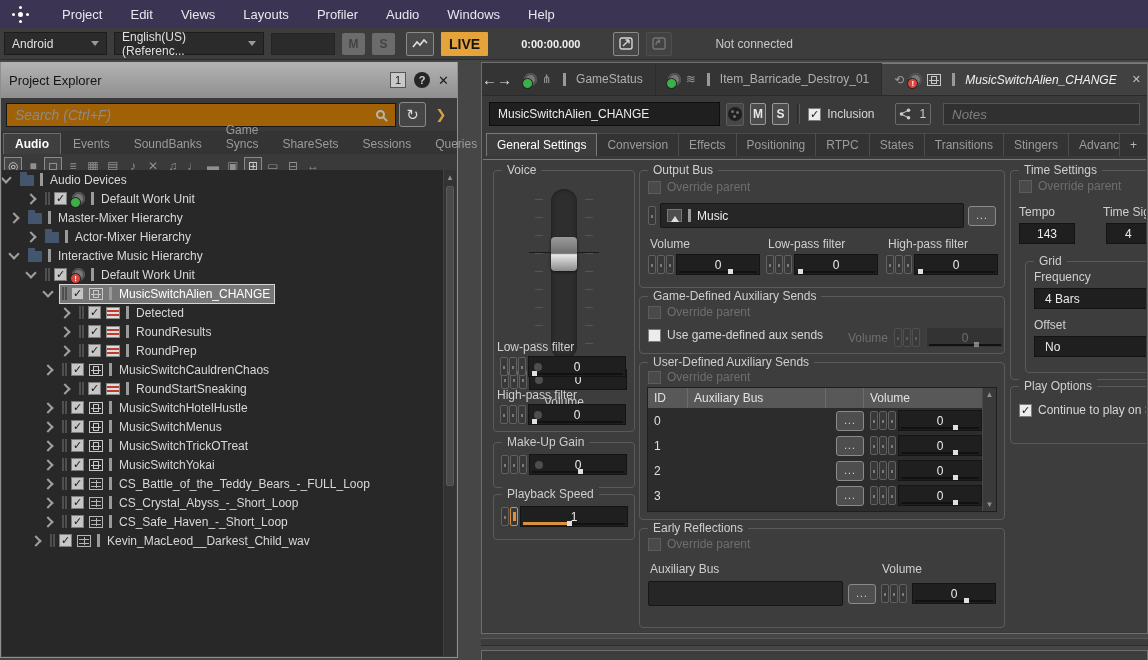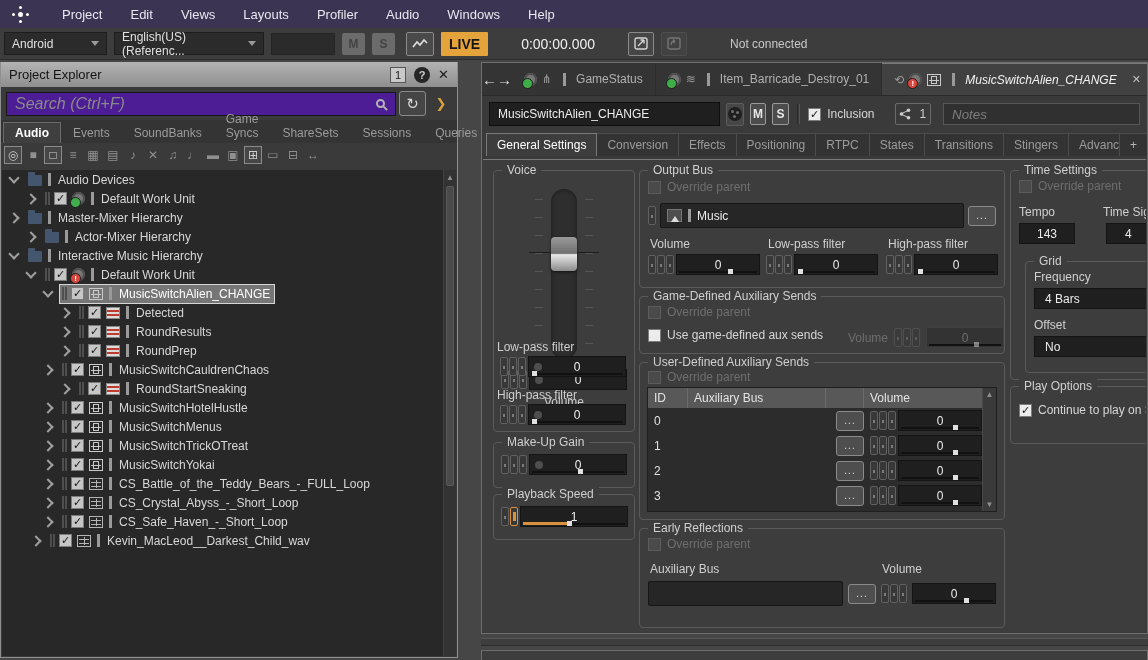--- a/index.html
+++ b/index.html
@@ -15,34 +15,34 @@
   .menu-item{padding:0 14px;height:28px;display:flex;align-items:center;font-size:13px;cursor:default}
 
   
   #toolbar{position:absolute;left:0;top:28px;width:100%;height:32px;background:#3d3d3d;border-bottom:1px solid #2c2c2c;display:flex;align-items:center;gap:7px;padding:0 4px}
   .dd{height:23px;background:#2b2b2b;border:1px solid #1d1d1d;display:flex;align-items:center;justify-content:space-between;padding:0 7px;color:#e0e0e0}
   .dd .arr{width:0;height:0;border-left:4px solid transparent;border-right:4px solid transparent;border-top:5px solid #9a9a9a;margin-left:8px}
   .blankbox{width:64px;height:22px;background:#2b2b2b;border:1px solid #242424}
   .msbtn{width:23px;height:22px;border-radius:2px;background:#6b6b6b;color:#434343;font-weight:bold;display:flex;align-items:center;justify-content:center}
   .graphbtn{width:28px;height:24px;border:1px solid #8a8a8a;border-radius:2px;background:#4a4a4a;display:flex;align-items:center;justify-content:center}
   .livebtn{height:24px;background:#e5a33c;color:#161616;font-weight:bold;font-size:14px;padding:0 8px;display:flex;align-items:center;border-radius:1px}
-  .timedisp{font-weight:normal;font-size:14px;color:#f0f0f0;margin:0 26px 0 26px}
+  .timedisp{font-weight:bold;font-size:11px;color:#f0f0f0;margin:0 26px 0 26px}
   .castbtn{width:26px;height:24px;border:1px solid #8a8a8a;border-radius:2px;background:#464646;display:flex;align-items:center;justify-content:center}
   .castbtn.dim{border-color:#5a5a5a;opacity:.6}
   .conn{color:#c9c9c9;margin-left:36px}
 
   
   #explorer{position:absolute;left:0;top:62px;width:458px;height:596px;background:#3a3a3a;border:1px solid #8f8f8f;border-top:none}
-  #pe-title{height:25px;background:linear-gradient(#b3b3b3,#8f8f8f);color:#141414;display:flex;align-items:center;padding:0 8px;font-size:13px}
+  #pe-title{height:36px;background:linear-gradient(#b3b3b3,#8f8f8f);color:#141414;display:flex;align-items:center;padding:0 8px;font-size:13px}
   #pe-title .sp{flex:1}
   .badge1{min-width:16px;height:16px;background:#c9c9c9;border:1px solid #565656;color:#1c1c1c;display:flex;align-items:center;justify-content:center;font-size:11px;margin-right:8px}
   .helpico{width:16px;height:16px;border-radius:50%;background:#262626;color:#cfcfcf;display:flex;align-items:center;justify-content:center;font-size:11px;font-weight:bold;margin-right:8px}
   .closex{color:#1a1a1a;font-size:13px;font-weight:bold}
   #pe-search{height:33px;display:flex;align-items:center;gap:4px;padding:0 5px;background:#3a3a3a}
-  #pe-search input{flex:1;height:24px;background:#4c1d95;border:1px solid #171717;color:#d9d9d9;font-style:italic;padding:0 24px 0 8px;font-size:16px;outline:none}
+  #pe-search input{flex:1;height:24px;background:#a16207;border:1px solid #171717;color:#d9d9d9;font-style:italic;padding:0 24px 0 8px;font-size:14px;outline:none}
   #pe-search input::placeholder{color:#8a8a8a;font-style:italic}
   .mag{position:relative;width:9px;height:9px;border:2px solid #b5b5b5;border-radius:50%;margin-left:-24px;margin-right:10px}
   .mag::after{content:"";position:absolute;width:6px;height:2px;background:#b5b5b5;transform:rotate(45deg);right:-5px;bottom:-3px}
   .refbtn{width:27px;height:25px;border:1px solid #8a8a8a;border-radius:3px;background:#454545;color:#d8d8d8;font-size:15px;display:flex;align-items:center;justify-content:center}
   .advbtn{width:22px;height:25px;display:flex;align-items:center;justify-content:center;color:#d8a13f;font-size:13px;font-weight:bold}
   #pe-tabs{height:23px;display:flex;align-items:flex-end;background:#343434;padding-left:2px}
   .petab{padding:3px 11px;color:#9b9b9b;border:1px solid transparent;border-bottom:none}
   .petab.active{background:#3f3f3f;color:#ffffff;border-color:#6a6a6a;font-weight:bold}
   #pe-icons{height:24px;display:flex;align-items:center;gap:2px;padding:0 3px;background:#3a3a3a}
   .tico{width:18px;height:18px;display:flex;align-items:center;justify-content:center;color:#909090;font-size:12px;background:#3a3a3a;border:1px solid transparent}
@@ -234,21 +234,21 @@
       <span class="tico">♩</span>
       <span class="tico">▬</span>
       <span class="tico">▣</span>
       <span class="tico on">⊞</span>
       <span class="tico">▭</span>
       <span class="tico">⊟</span>
       <span class="tico">↔</span>
     </div>
 
     <div id="pe-tree">
-      <div class="trow" style="padding-left:8px">
+      <div class="trow" style="">
         <span class="exp open"></span>
         <span class="rowbody">
             <span class="ic ic-folder" style="margin-left:0"></span>
             <span class="pipe"></span>
             <span class="tlabel">Audio Devices</span>
           </span>
       </div>
       <div class="trow" style="padding-left:25px">
         <span class="exp closed"></span>
         <span class="rowbody">

